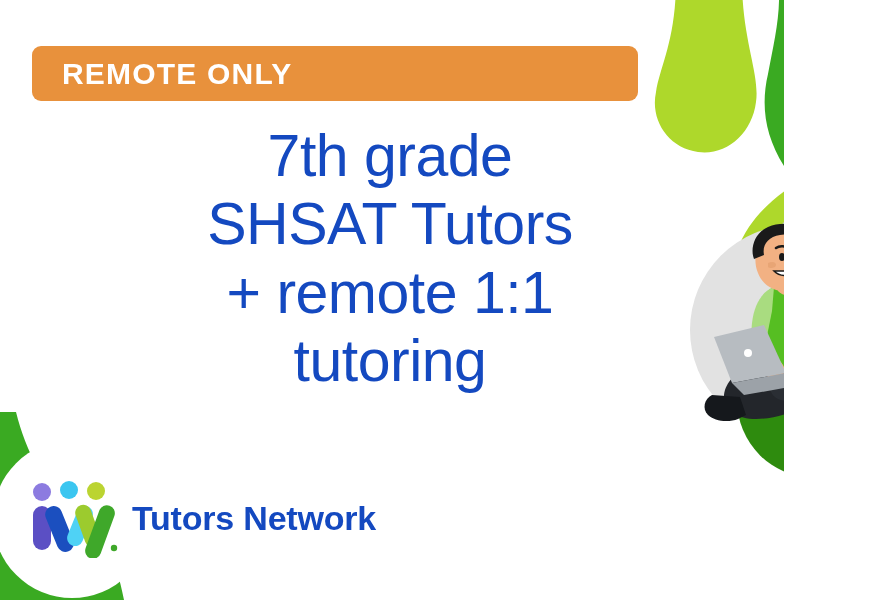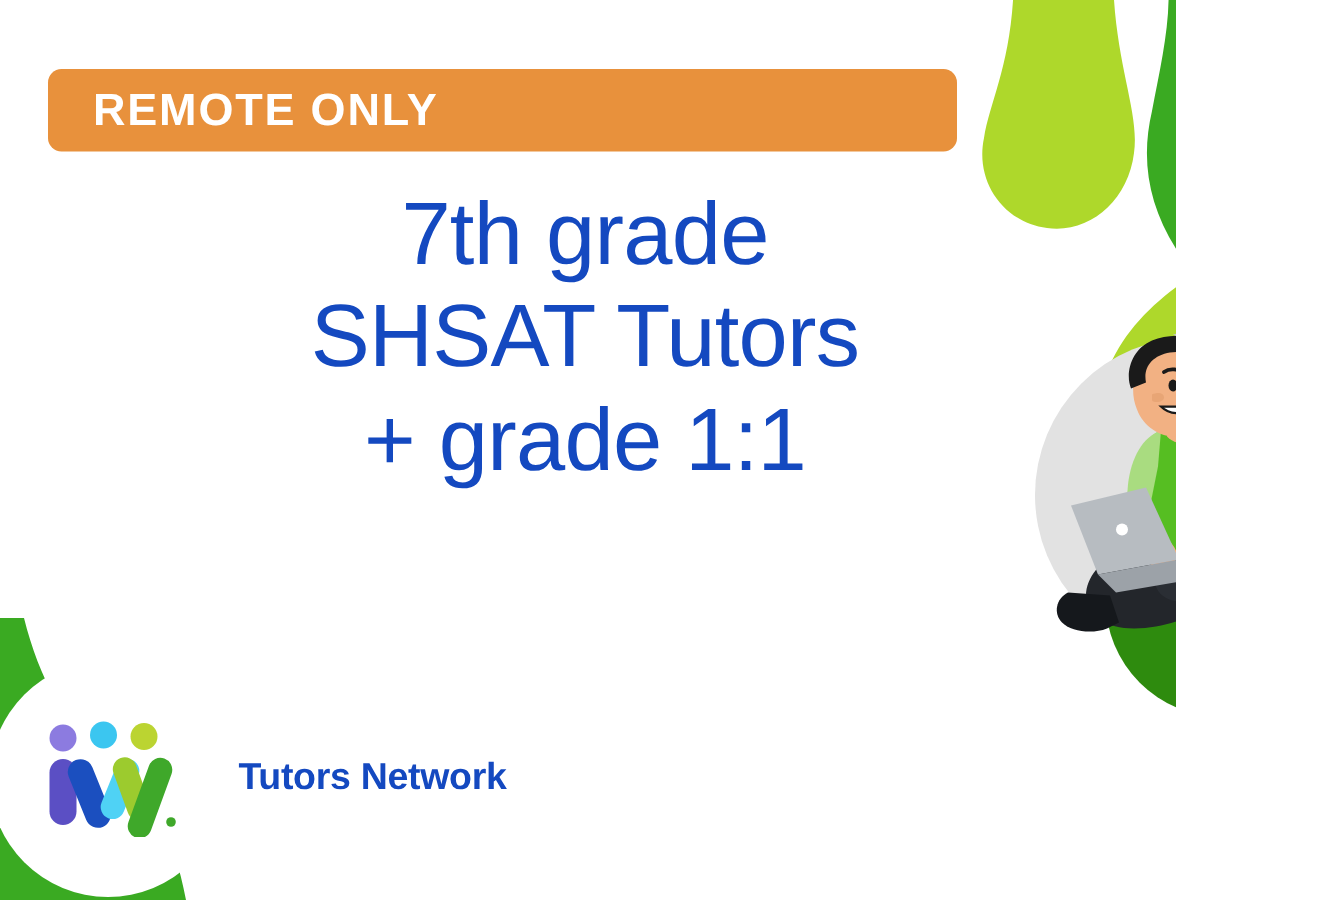--- a/index.html
+++ b/index.html
@@ -63,23 +63,23 @@
     left:28px;top:478px;
     display:flex;align-items:center;
     height:80px;
   }
   #logo-mark{
     position:relative;
     width:92px;height:80px;
     flex:0 0 auto;
   }
   #brand-name{
-    margin-left:39px;
+    margin-left:12px;
     color:#1449C0;
-    font-size:25px;
+    font-size:34px;
     font-weight:bold;
     letter-spacing:-0.2px;
     white-space:nowrap;
   }
 </style>
 </head>
 <body>
 
 <div id="card">
 
@@ -173,21 +173,22 @@
     <path fill="#9CA2A8" d="M42 168 L96 158 L112 170 L54 180 Z"></path>
   </svg>
 
   <div id="badge">
     <span id="badge-label">REMOTE ONLY</span>
   </div>
 
   <div id="headline">
     <span class="hl-line">7th grade</span>
     <span class="hl-line">SHSAT Tutors</span>
-    <span class="hl-line">+ grade 1:1</span>
+    <span class="hl-line">+ remote 1:1</span>
+    <span class="hl-line">tutoring</span>
   </div>
 
   <div id="footer-lockup">
 
     <svg id="logo-mark" viewBox="0 0 92 80" width="92" height="80" xmlns="http://www.w3.org/2000/svg" aria-hidden="true">
 
       <circle cx="14" cy="14" r="9" fill="#8C7BE0"></circle>
       <circle cx="41" cy="12" r="9" fill="#3BC6F0"></circle>
       <circle cx="68" cy="13" r="9" fill="#BBD431"></circle>
 

